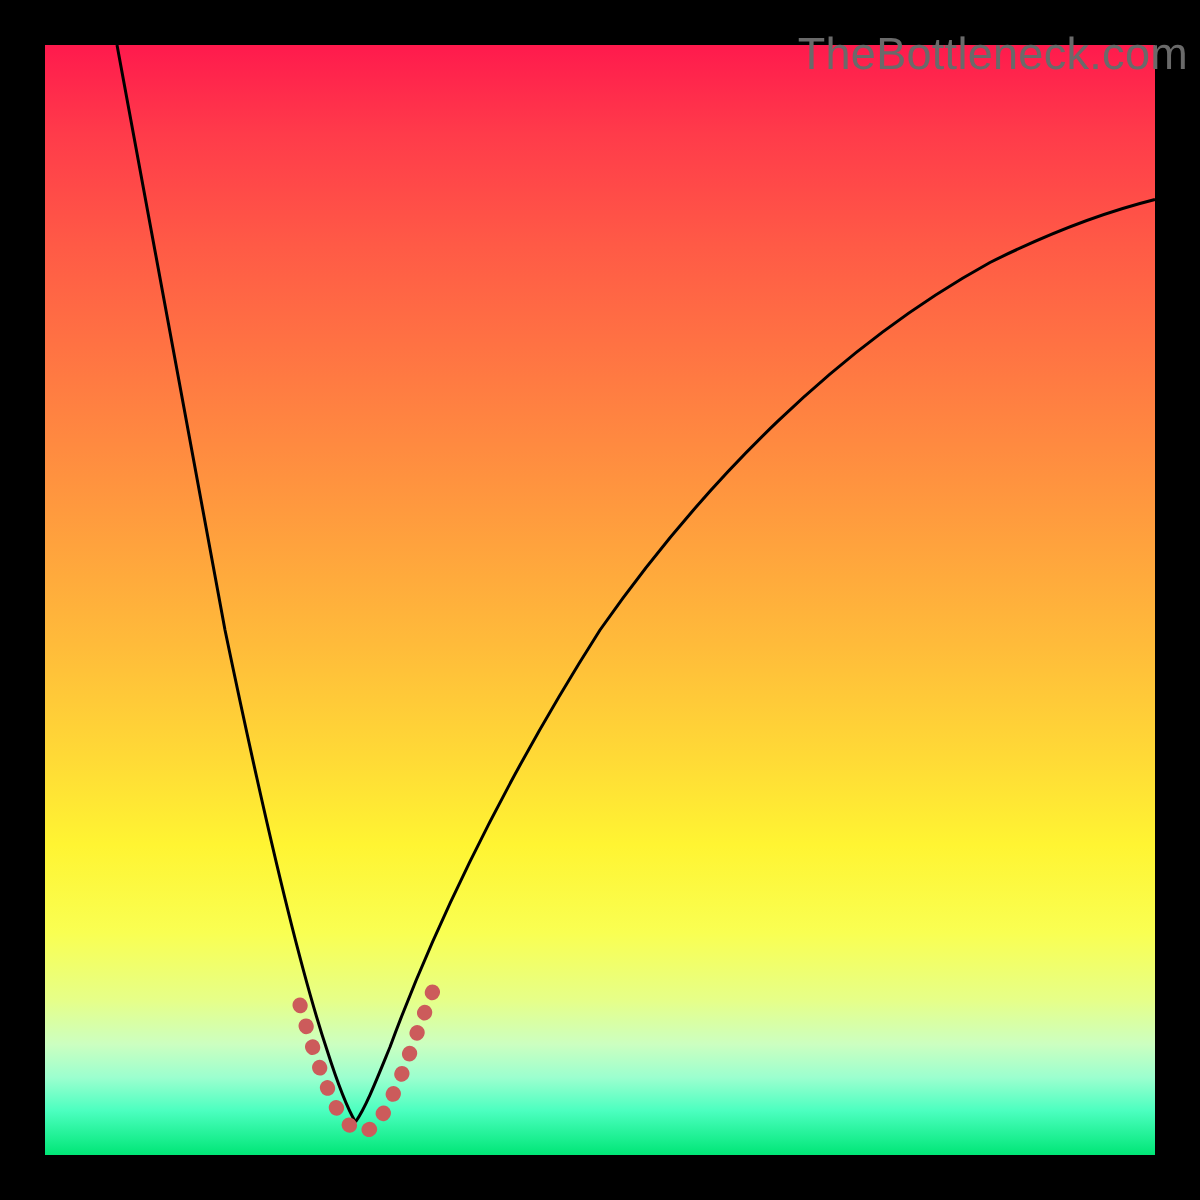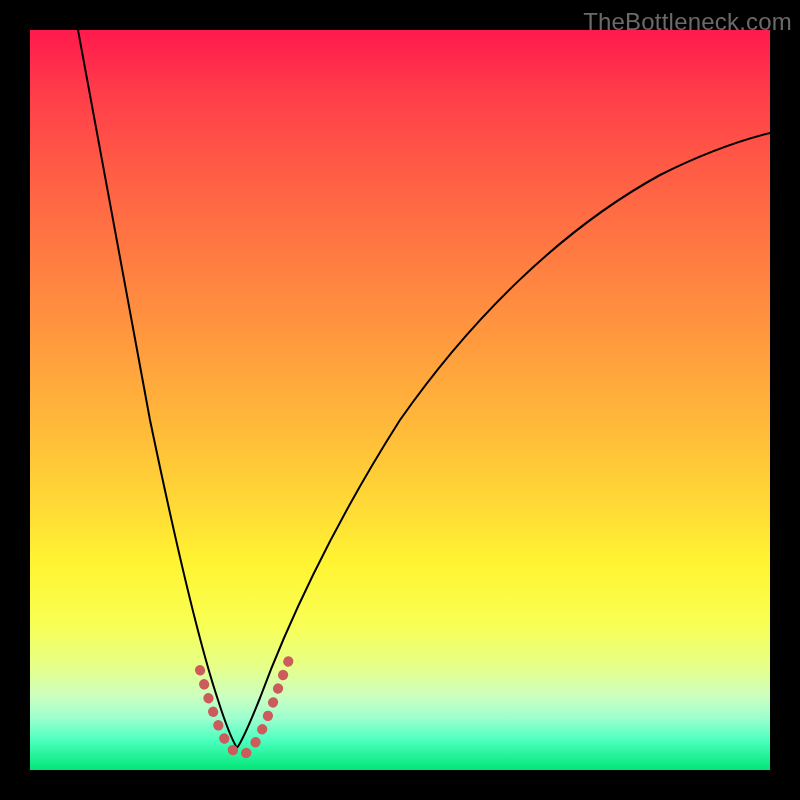--- a/index.html
+++ b/index.html
@@ -29,24 +29,24 @@
       #f9ff52 80%,
       #e6ff88 86%,
       #ccffc0 90%,
       #9cffcf 93%,
       #4cffc0 96%,
       #00e676 100%
     );
   }
   .watermark {
     position: absolute;
-    top: 8px;
+    top: 20px;
     right: 8px;
     color: #6a6a6a;
-    font-size: 24px;
+    font-size: 30px;
     font-weight: 500;
     letter-spacing: 0.2px;
     z-index: 20;
   }
   svg.curves {
     position: absolute;
     left: 0;
     top: 0;
     width: 800px;
     height: 800px;

